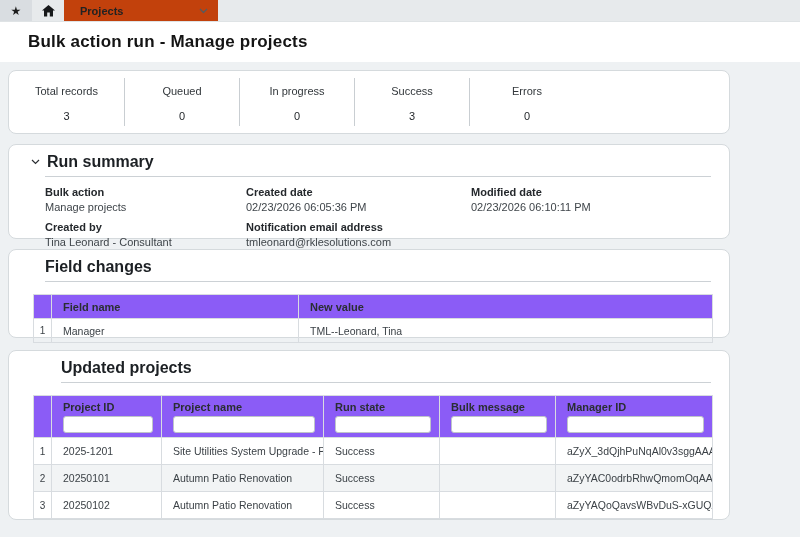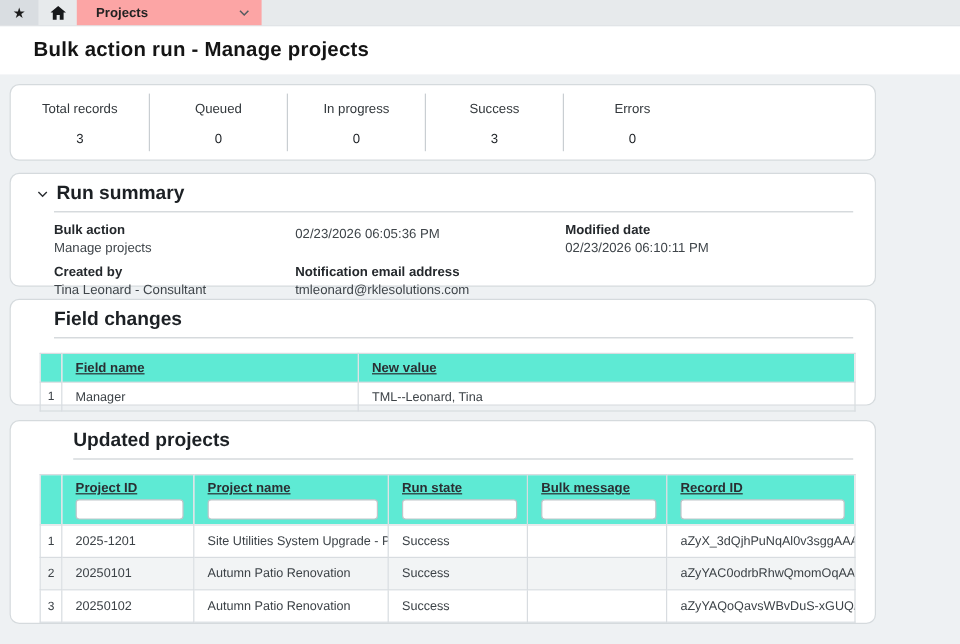--- a/index.html
+++ b/index.html
@@ -24,21 +24,21 @@
     background: #d9dde1;
     display: flex; align-items: center; justify-content: center;
     font-size: 12px; color: #1b1b1b;
   }
   .home-block {
     width: 32px;
     display: flex; align-items: center; justify-content: center;
   }
   .nav-tab {
     width: 154px;
-    background: #fca5a5;
+    background: #c2410c;
     display: flex; align-items: center;
     padding: 0 10px 0 16px;
     font-size: 11px; font-weight: bold; color: #222;
   }
   .nav-tab .chev { margin-left: auto; display: flex; align-items: center; }
 
   
   .titlebar {
     height: 40px;
     background: #ffffff;
@@ -90,24 +90,23 @@
   table { border-collapse: collapse; table-layout: fixed; font-size: 10.5px; }
   .grid-table { margin: 12px 18px 14px 24px; width: 680px; }
   .grid-table th, .grid-table td {
     border: 1px solid #d8dce0;
     padding: 0 6px 0 11px;
     text-align: left;
     color: #3c4247;
     overflow: hidden; white-space: nowrap;
   }
   .grid-table thead th {
-    background: #5eead4;
+    background: #8b5cf6;
     font-size: 11px; font-weight: bold; color: #2a2e32;
     height: 24px;
-    text-decoration: underline;
   }
   .grid-table td { height: 24px; }
   .num-col { width: 18px; }
   .num-cell { text-align: center !important; padding: 0 2px !important; font-size: 10px; color: #43484d; }
 
   
   .fieldchanges-card { height: 89px; margin-bottom: 12px; }
 
   
   .projects-card { height: 170px; }
@@ -190,20 +189,21 @@
         </svg>
       </span>
       <span>Run summary</span>
     </div>
     <div class="summary-grid">
       <div class="fld">
         <div class="f-label">Bulk action</div>
         <div class="f-value">Manage projects</div>
       </div>
       <div class="fld">
+        <div class="f-label">Created date</div>
         <div class="f-value">02/23/2026 06:05:36 PM</div>
       </div>
       <div class="fld">
         <div class="f-label">Modified date</div>
         <div class="f-value">02/23/2026 06:10:11 PM</div>
       </div>
       <div class="fld">
         <div class="f-label">Created by</div>
         <div class="f-value">Tina Leonard - Consultant</div>
       </div>
@@ -267,21 +267,21 @@
           </th>
           <th>
             <span>Run state</span>
             <input class="filter-input" type="text" style="">
           </th>
           <th>
             <span>Bulk message</span>
             <input class="filter-input" type="text" style="">
           </th>
           <th>
-            <span>Record ID</span>
+            <span>Manager ID</span>
             <input class="filter-input" type="text" style="">
           </th>
         </tr>
       </thead>
       <tbody>
         <tr>
           <td class="num-cell">1</td>
           <td>2025-1201</td>
           <td>Site Utilities System Upgrade - Phase 1</td>
           <td>Success</td>

